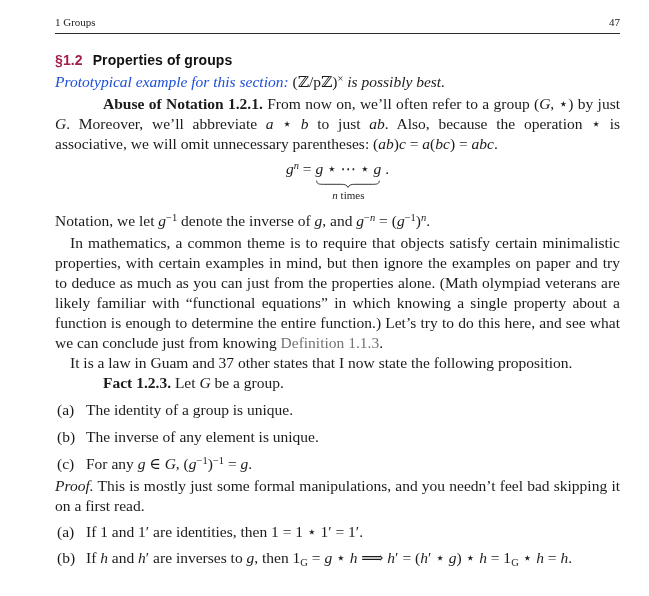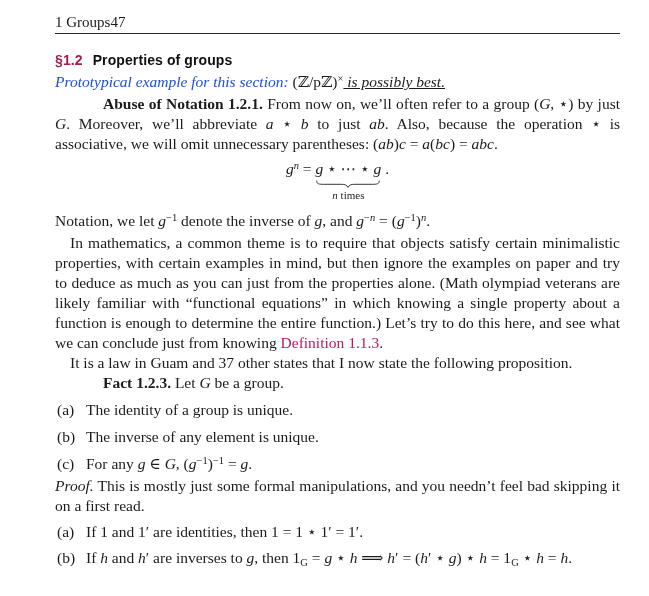--- a/index.html
+++ b/index.html
@@ -5,45 +5,45 @@
   html,body{margin:0;padding:0;}
   body{
     width:649px;height:596px;background:#ffffff;overflow:hidden;
     font-family:"Liberation Serif","DejaVu Serif",serif;
     color:#1b1b1b;font-size:15.5px;line-height:20px;
   }
   .page{box-sizing:border-box;width:649px;height:596px;padding:14px 29px 0 55px;}
 
   
   .running-header{
-    display:flex;align-items:baseline;
-    font-size:15px;line-height:16px;
+    display:flex;justify-content:space-between;align-items:baseline;
+    font-size:11px;line-height:16px;
     border-bottom:1.4px solid #2b2b2b;padding-bottom:3px;
   }
 
   
   h1.section-title{
     margin:14px 0 0 0;
     font-family:"Liberation Sans","DejaVu Sans",sans-serif;
     font-weight:bold;font-size:14px;line-height:24px;color:#111;
     letter-spacing:0.1px;
   }
   h1 .secnum{color:#a31d4a;margin-right:10px;}
 
   
   p.para{margin:0;text-align:justify;}
   .proto{margin:11px 0 0 0;text-align:left;}
   .proto-label{color:#1d4ed8;font-style:italic;}
-  .em{font-style:italic;text-decoration:underline;}
+  .em{font-style:italic;}
   .mi{font-style:italic;}
   .lead{font-weight:bold;margin-left:48px;}
   .ilead{font-style:italic;}
   .sup{font-size:10.5px;position:relative;top:-5px;letter-spacing:0;}
   .sub{font-size:10.5px;position:relative;top:3px;}
-  .ref-link{color:#be185d;cursor:pointer;}
+  .ref-link{color:#737373;cursor:pointer;}
 
   .mt-aon1{margin-top:14px;}
   .mt-aon2{margin-top:7px;}
   .indent{text-indent:15px;}
   .mt-phil{margin-top:8px;}
   .mt-fact{margin-top:10px;}
   .mt-proof{margin-top:9px;}
 
   
   .equation{

